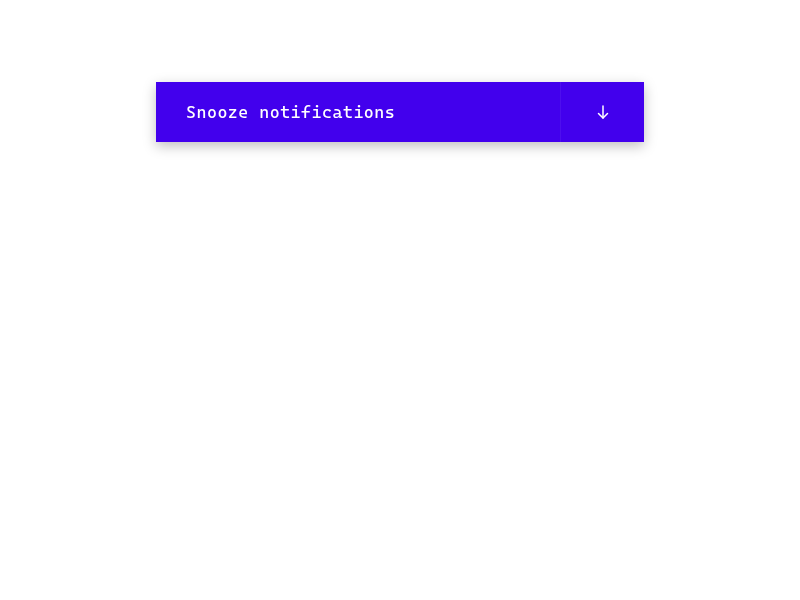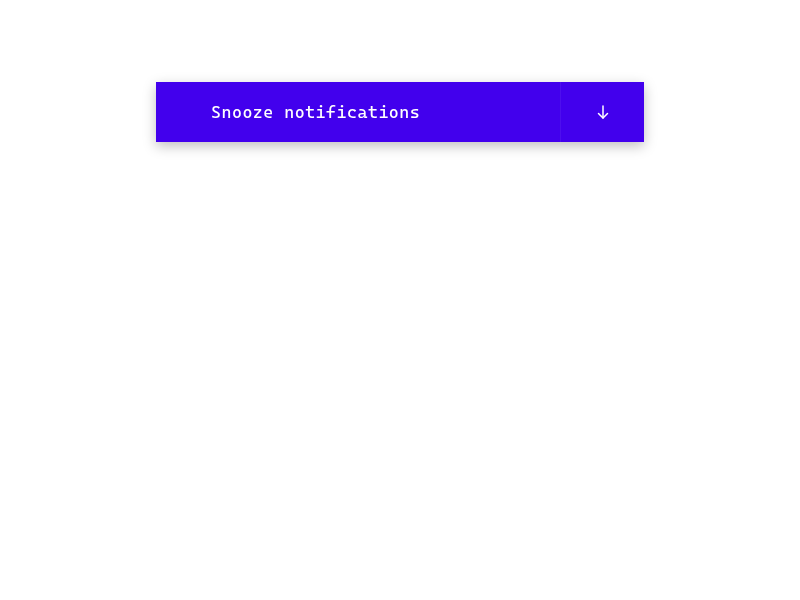--- a/index.html
+++ b/index.html
@@ -31,21 +31,20 @@
       padding: 20px 30px;
       display: flex;
       align-items: center;
     }
     
     .dropdown-label {
       color: #ffffff;
       font-size: 17px;
       font-weight: 400;
       letter-spacing: 0.5px;
-      margin-left: 25px;
     }
     
     .dropdown-arrow {
       width: 84px;
       background: #4200ed;
       display: flex;
       align-items: center;
       justify-content: center;
       border-left: 1px solid rgba(255, 255, 255, 0.06);
     }

